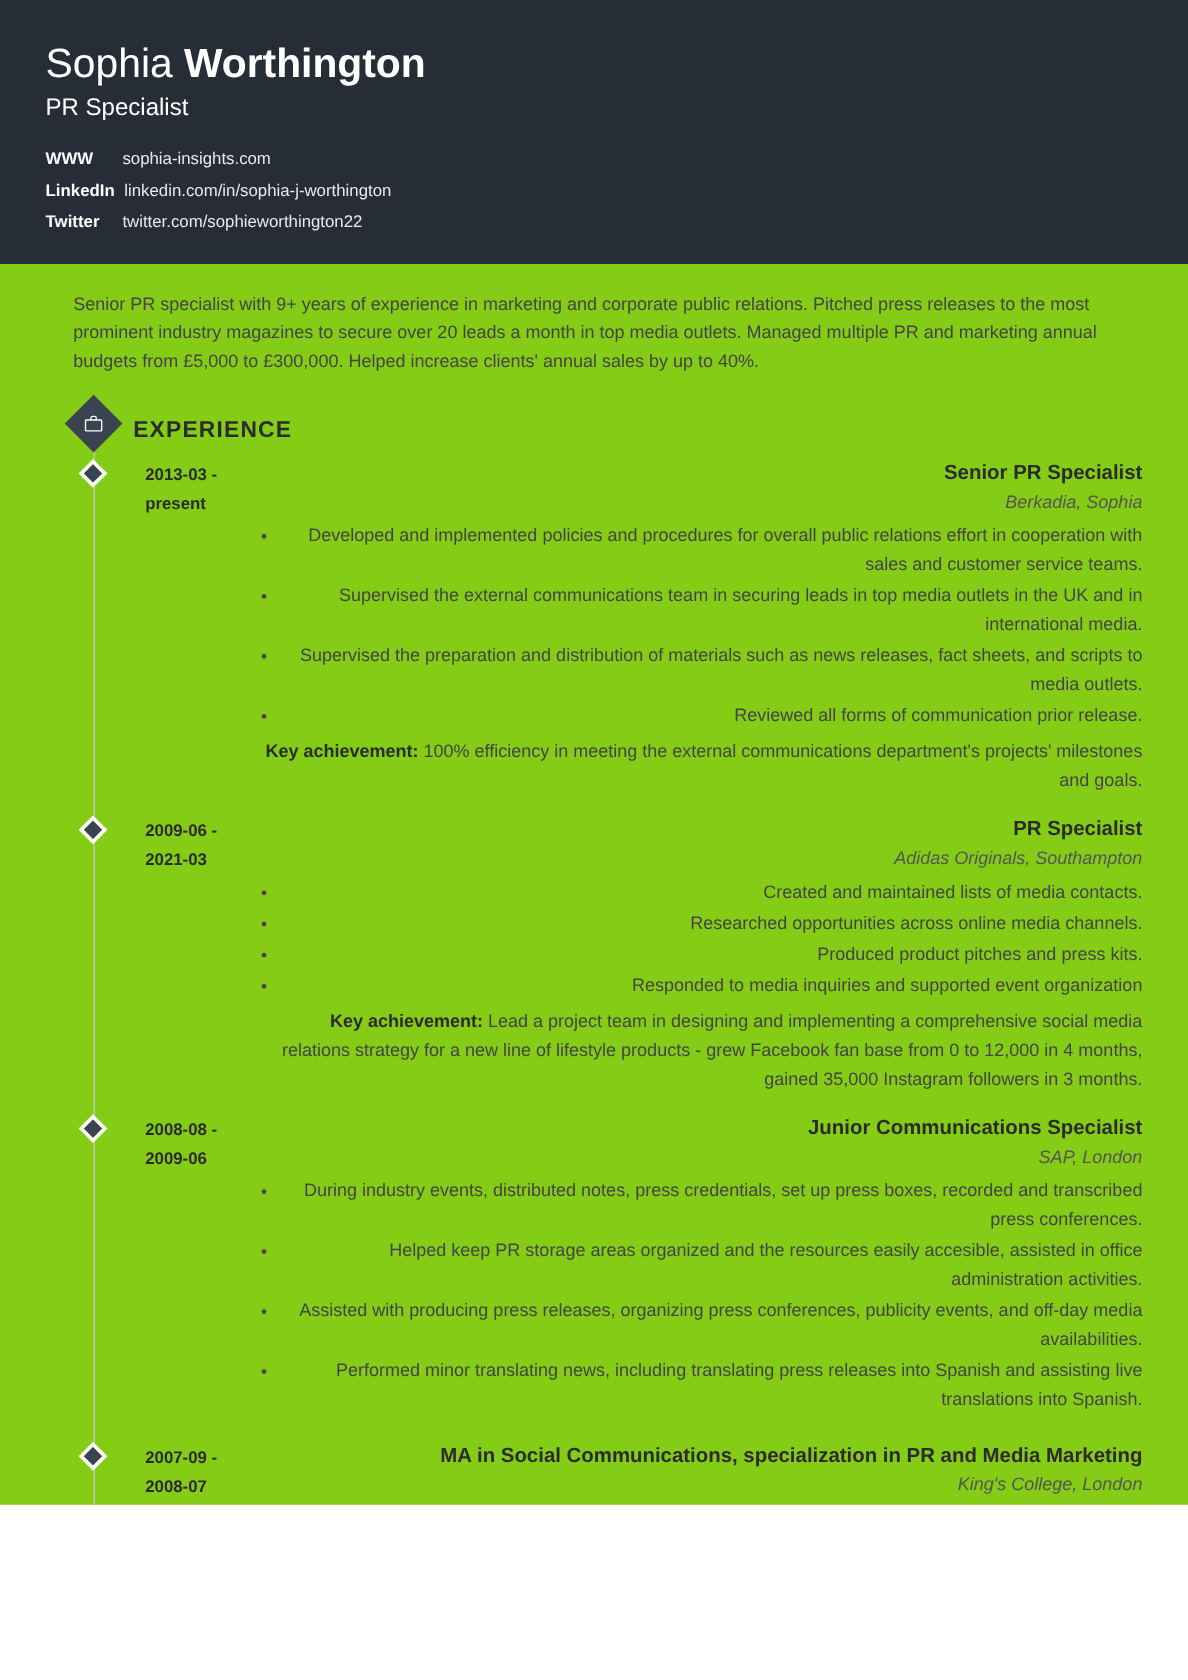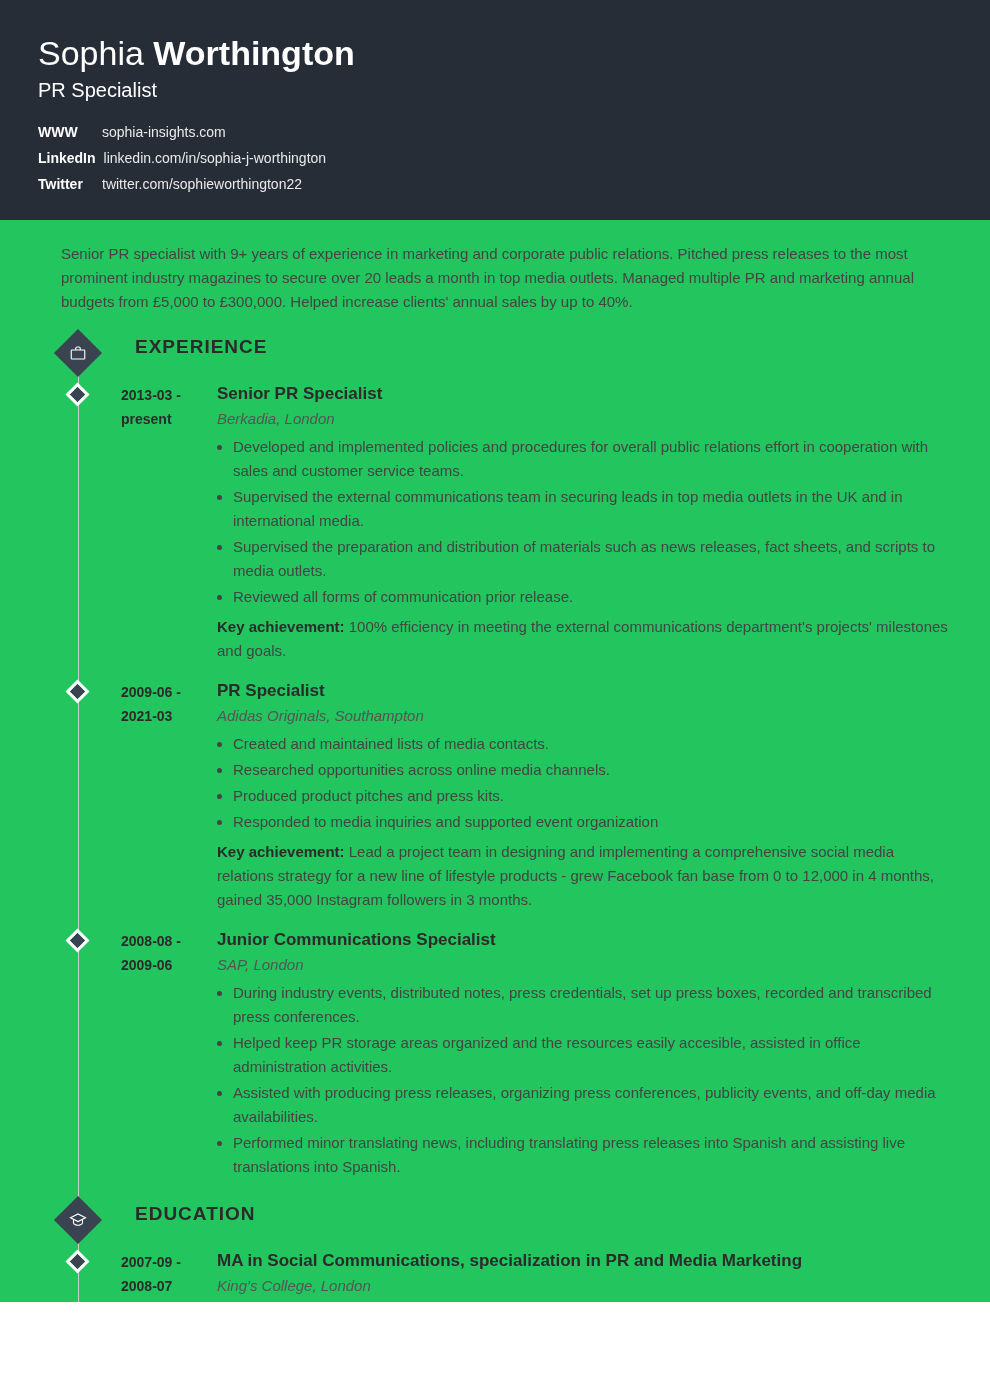--- a/index.html
+++ b/index.html
@@ -4,21 +4,21 @@
 <style>
   html, body {
     margin: 0;
     padding: 0;
     font-family: Arial, Helvetica, sans-serif;
     background: #fff;
     color: #333;
   }
   .page {
     width: 990px;
-    background: #22c55e;
+    background: #84cc16;
   }
   .header {
     background: #262d37;
     color: #fff;
     padding: 34px 38px 28px 38px;
   }
   .name {
     font-size: 34px;
     margin: 0 0 6px 0;
   }
@@ -71,22 +71,22 @@
     position: absolute;
     left: 22px;
     top: 32px;
     bottom: 0;
     width: 1px;
     background: #ccc;
   }
 
   .section-head {
     display: flex;
-    align-items: flex-start;
-    gap: 40px;
+    align-items: flex-end;
+    gap: 16px;
     margin-bottom: 14px;
     position: relative;
   }
   .section-title {
     font-size: 19px;
     font-weight: 700;
     letter-spacing: 1px;
     color: #2b2b2b;
   }
   .diamond-big {
@@ -134,20 +134,21 @@
     flex-shrink: 0;
     font-weight: 700;
     font-size: 14px;
     color: #2b2b2b;
     line-height: 1.7;
     margin-left: 10px;
   }
   .content {
     flex: 1;
     padding-right: 38px;
+    text-align: right;
   }
   .job-title {
     font-weight: 700;
     font-size: 17px;
     color: #2b2b2b;
     margin-bottom: 6px;
   }
   .job-sub {
     font-style: italic;
     font-size: 15px;
@@ -218,21 +219,21 @@
         </div>
         <div class="section-title">EXPERIENCE</div>
       </div>
 
       <div id="exp-container">
           <div class="entry">
             <div class="diamond-small"></div>
             <div class="dates">2013-03 - present</div>
             <div class="content">
               <div class="job-title">Senior PR Specialist</div>
-              <div class="job-sub">Berkadia, London</div>
+              <div class="job-sub">Berkadia, Sophia</div>
               <ul class="bullets">
                 <li>Developed and implemented policies and procedures for overall public relations effort in cooperation with sales and customer service teams.</li>
                 <li>Supervised the external communications team in securing leads in top media outlets in the UK and in international media.</li>
                 <li>Supervised the preparation and distribution of materials such as news releases, fact sheets, and scripts to media outlets.</li>
                 <li>Reviewed all forms of communication prior release.</li>
               </ul>
               <div class="ka"><b>Key achievement:</b><span> 100% efficiency in meeting the external communications department's projects' milestones and goals.</span></div>
             </div>
           </div>
           <div class="entry">
@@ -259,29 +260,20 @@
               <ul class="bullets">
                 <li>During industry events, distributed notes, press credentials, set up press boxes, recorded and transcribed press conferences.</li>
                 <li>Helped keep PR storage areas organized and the resources easily accesible, assisted in office administration activities.</li>
                 <li>Assisted with producing press releases, organizing press conferences, publicity events, and off-day media availabilities.</li>
                 <li>Performed minor translating news, including translating press releases into Spanish and assisting live translations into Spanish.</li>
               </ul>
             </div>
           </div>
         </div>
 
-      <div class="section-head">
-        <div class="diamond-big">
-          <svg viewBox="0 0 24 24">
-              <path d="M2 9l10-5 10 5-10 5z"></path>
-              <path d="M6 11v5c0 1 3 3 6 3s6-2 6-3v-5"></path>
-            </svg>
-        </div>
-        <div class="section-title">EDUCATION</div>
-      </div>
 
       <div id="edu-container">
           <div class="entry">
             <div class="diamond-small"></div>
             <div class="dates">2007-09 - 2008-07</div>
             <div class="content">
               <div class="job-title">MA in Social Communications, specialization in PR and Media Marketing</div>
               <div class="job-sub">King's College, London</div>
             </div>
           </div>

